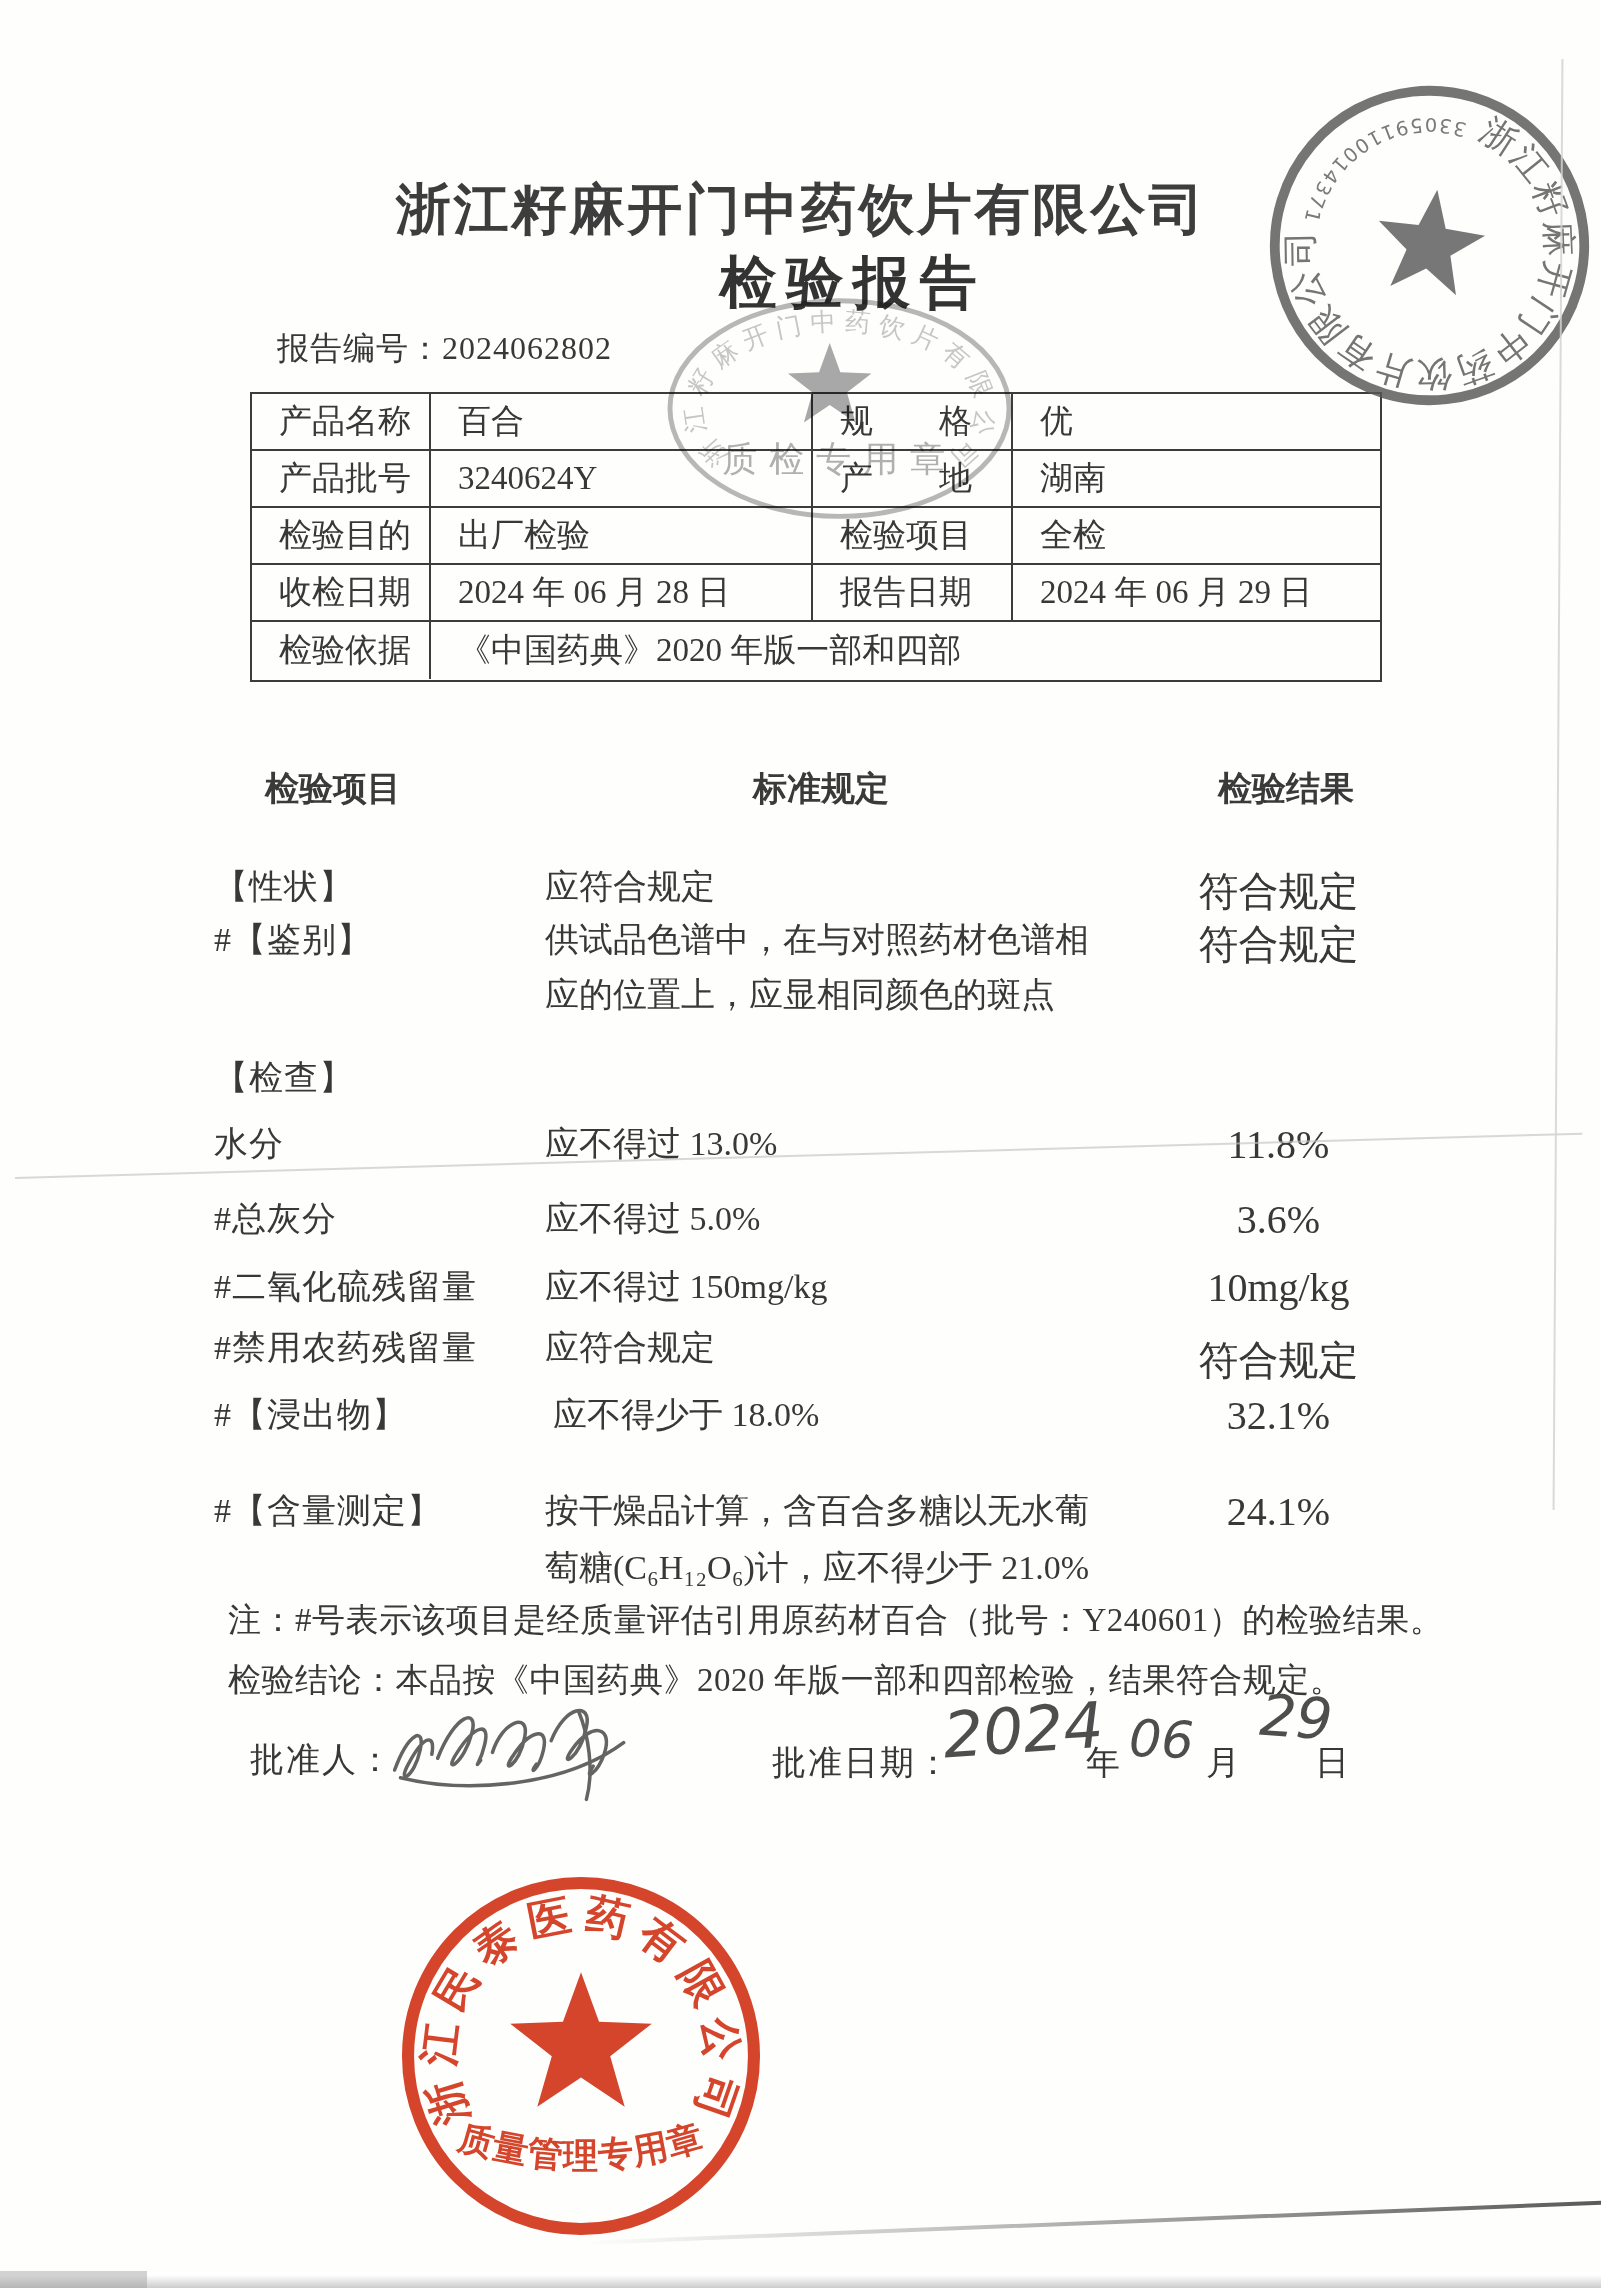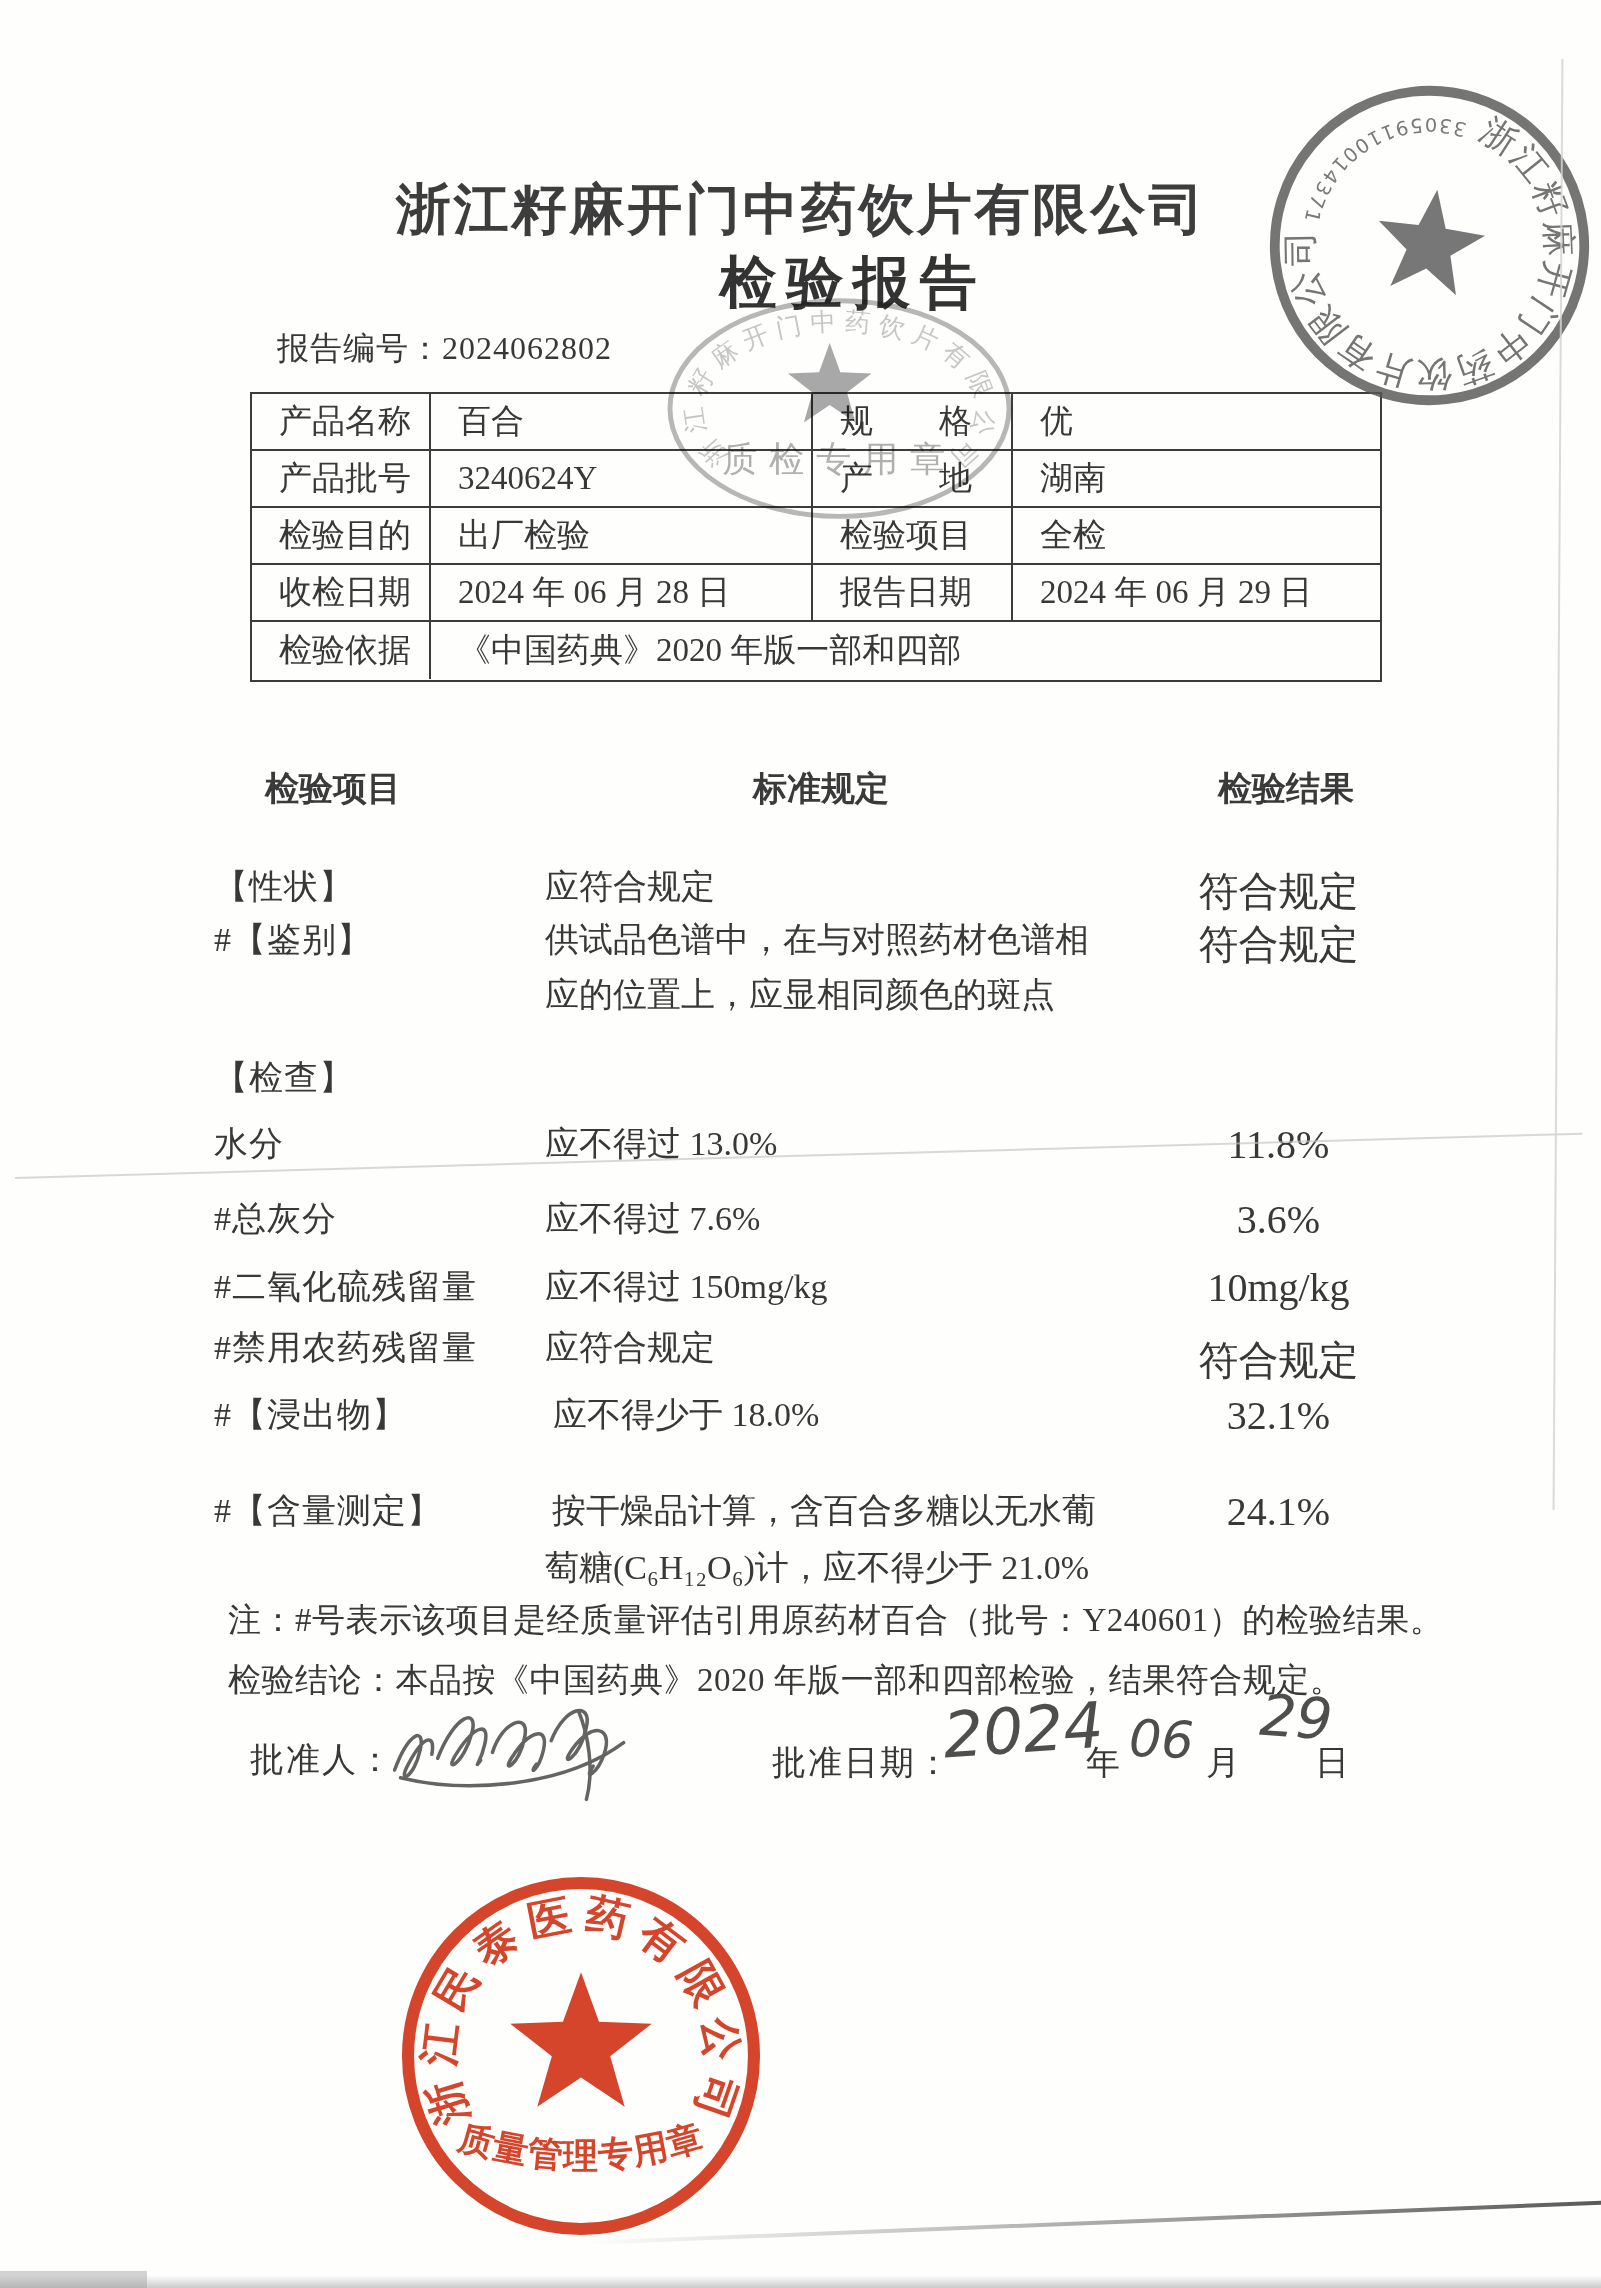--- a/index.html
+++ b/index.html
@@ -116,37 +116,37 @@
   <div class="abs rstd" style="top:972px;">应的位置上，应显相同颜色的斑点</div>
   <div class="abs rres" style="top:917px;">符合规定</div>
 
   <div class="abs rname" style="top:1055px;">【检查】</div>
 
   <div class="abs rname" style="top:1121px;">水分</div>
   <div class="abs rstd" style="top:1121px;">应不得过 13.0%</div>
   <div class="abs rres" style="top:1121px;">11.8%</div>
 
   <div class="abs rname" style="top:1196px;">#总灰分</div>
-  <div class="abs rstd" style="top:1196px;">应不得过 7.6%</div>
+  <div class="abs rstd" style="top:1196px;">应不得过 5.0%</div>
   <div class="abs rres" style="top:1196px;">3.6%</div>
 
   <div class="abs rname" style="top:1264px;">#二氧化硫残留量</div>
   <div class="abs rstd" style="top:1264px;">应不得过 150mg/kg</div>
   <div class="abs rres" style="top:1264px;">10mg/kg</div>
 
   <div class="abs rname" style="top:1325px;">#禁用农药残留量</div>
   <div class="abs rstd" style="top:1325px;">应符合规定</div>
   <div class="abs rres" style="top:1333px;">符合规定</div>
 
   <div class="abs rname" style="top:1392px;">#【浸出物】</div>
   <div class="abs rstd" style="top:1392px;margin-left:8px;">应不得少于 18.0%</div>
   <div class="abs rres" style="top:1392px;">32.1%</div>
 
   <div class="abs rname" style="top:1488px;">#【含量测定】</div>
-  <div class="abs rstd" style="top:1488px;margin-left:7px;">按干燥品计算，含百合多糖以无水葡</div>
+  <div class="abs rstd" style="top:1488px;">按干燥品计算，含百合多糖以无水葡</div>
   <div class="abs rstd" style="top:1545px;">萄糖(C₆H₁₂O₆)计，应不得少于 21.0%</div>
   <div class="abs rres" style="top:1488px;">24.1%</div>
 
   <div class="abs note-line" style="top:1598px;">注：#号表示该项目是经质量评估引用原药材百合（批号：Y240601）的检验结果。</div>
   <div class="abs concl-line" style="top:1658px;">检验结论：本品按《中国药典》2020 年版一部和四部检验，结果符合规定。</div>
 
   <div class="abs appr-label" style="left:250px; top:1737px;">批准人：</div>
 
   <svg class="abs" style="left:377px; top:1676px;" width="274" height="142" viewBox="0 0 280 145">
     <g fill="none" stroke="#4a4a4a" stroke-width="3.6" stroke-linecap="round" opacity="0.85">

